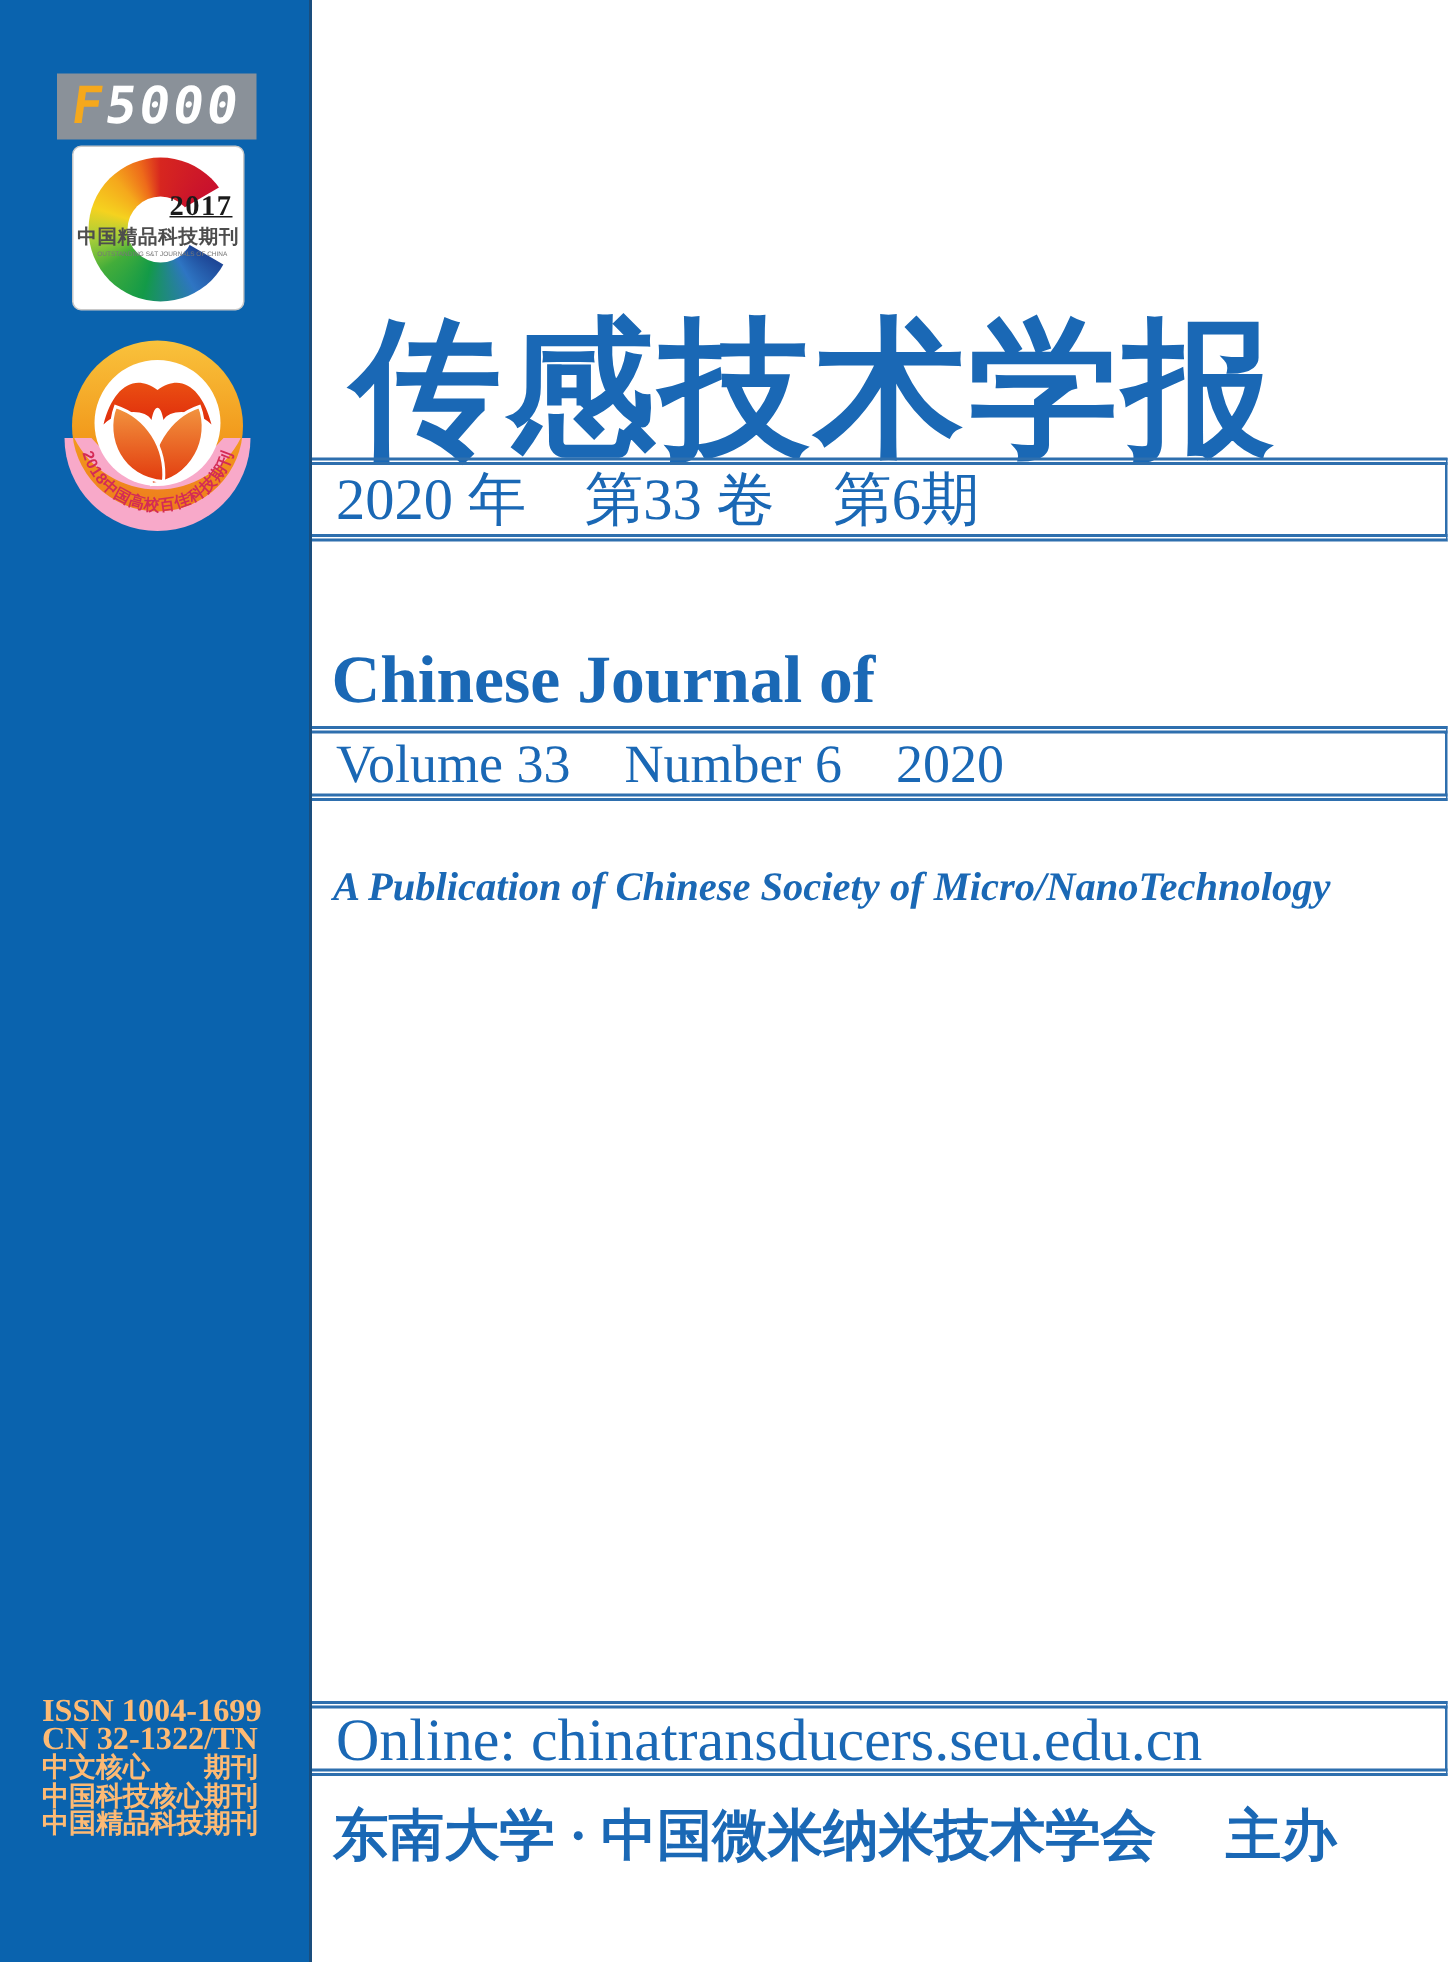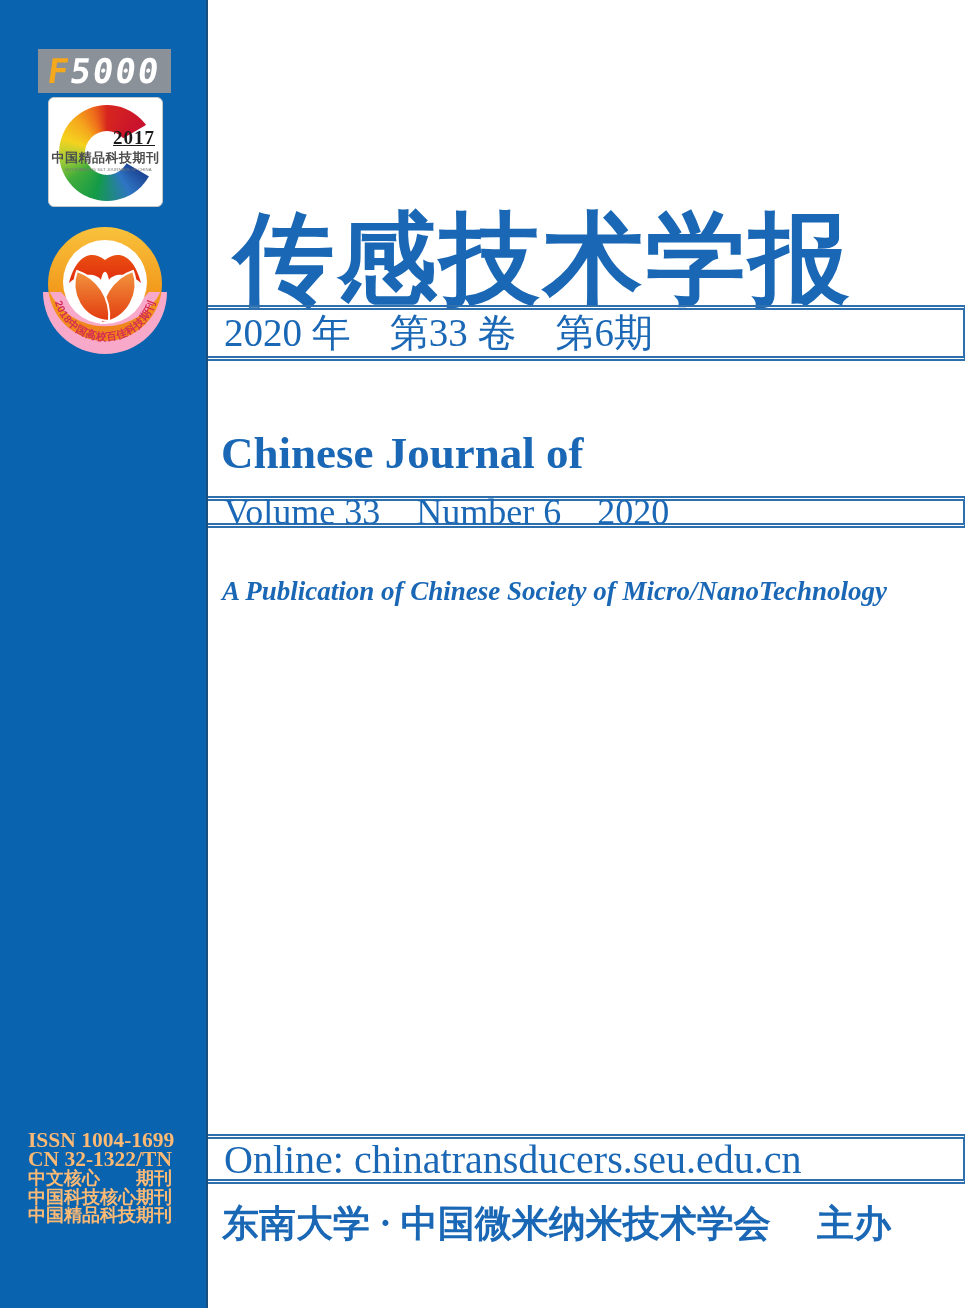--- a/index.html
+++ b/index.html
@@ -68,21 +68,21 @@
     border-top: 5px double #2E6FAE; border-bottom: 5px double #2E6FAE; border-right: 2px solid #2E6FAE;
     display: flex; align-items: center;
   }
   .rule-box > span { margin-left: 16px; color: #1A68B5; white-space: pre; }
   .date-box { top: 305px; height: 56px; }
   .date-box > span { font-size: 39px; }
   .title-en {
     position: absolute; left: 221px; top: 398px; color: #1A68B5;
     font-weight: bold; font-size: 45px; line-height: 55px; white-space: nowrap; margin-top: 28px;
   }
-  .volume-box { top: 496px; height: 32px; }
+  .volume-box { top: 484px; height: 50px; }
   .volume-box > span { font-size: 36px; }
   .pub-note {
     position: absolute; left: 222px; top: 576px; color: #1A68B5;
     font-weight: bold; font-style: italic; font-size: 27px; white-space: nowrap;
   }
   .online-box { top: 1134px; height: 50px; }
   .online-box > span { font-size: 40px; }
   .publisher {
     position: absolute; left: 222px; top: 1199px; color: #1A68B5;
     font-weight: bold; font-size: 37px; white-space: pre;

